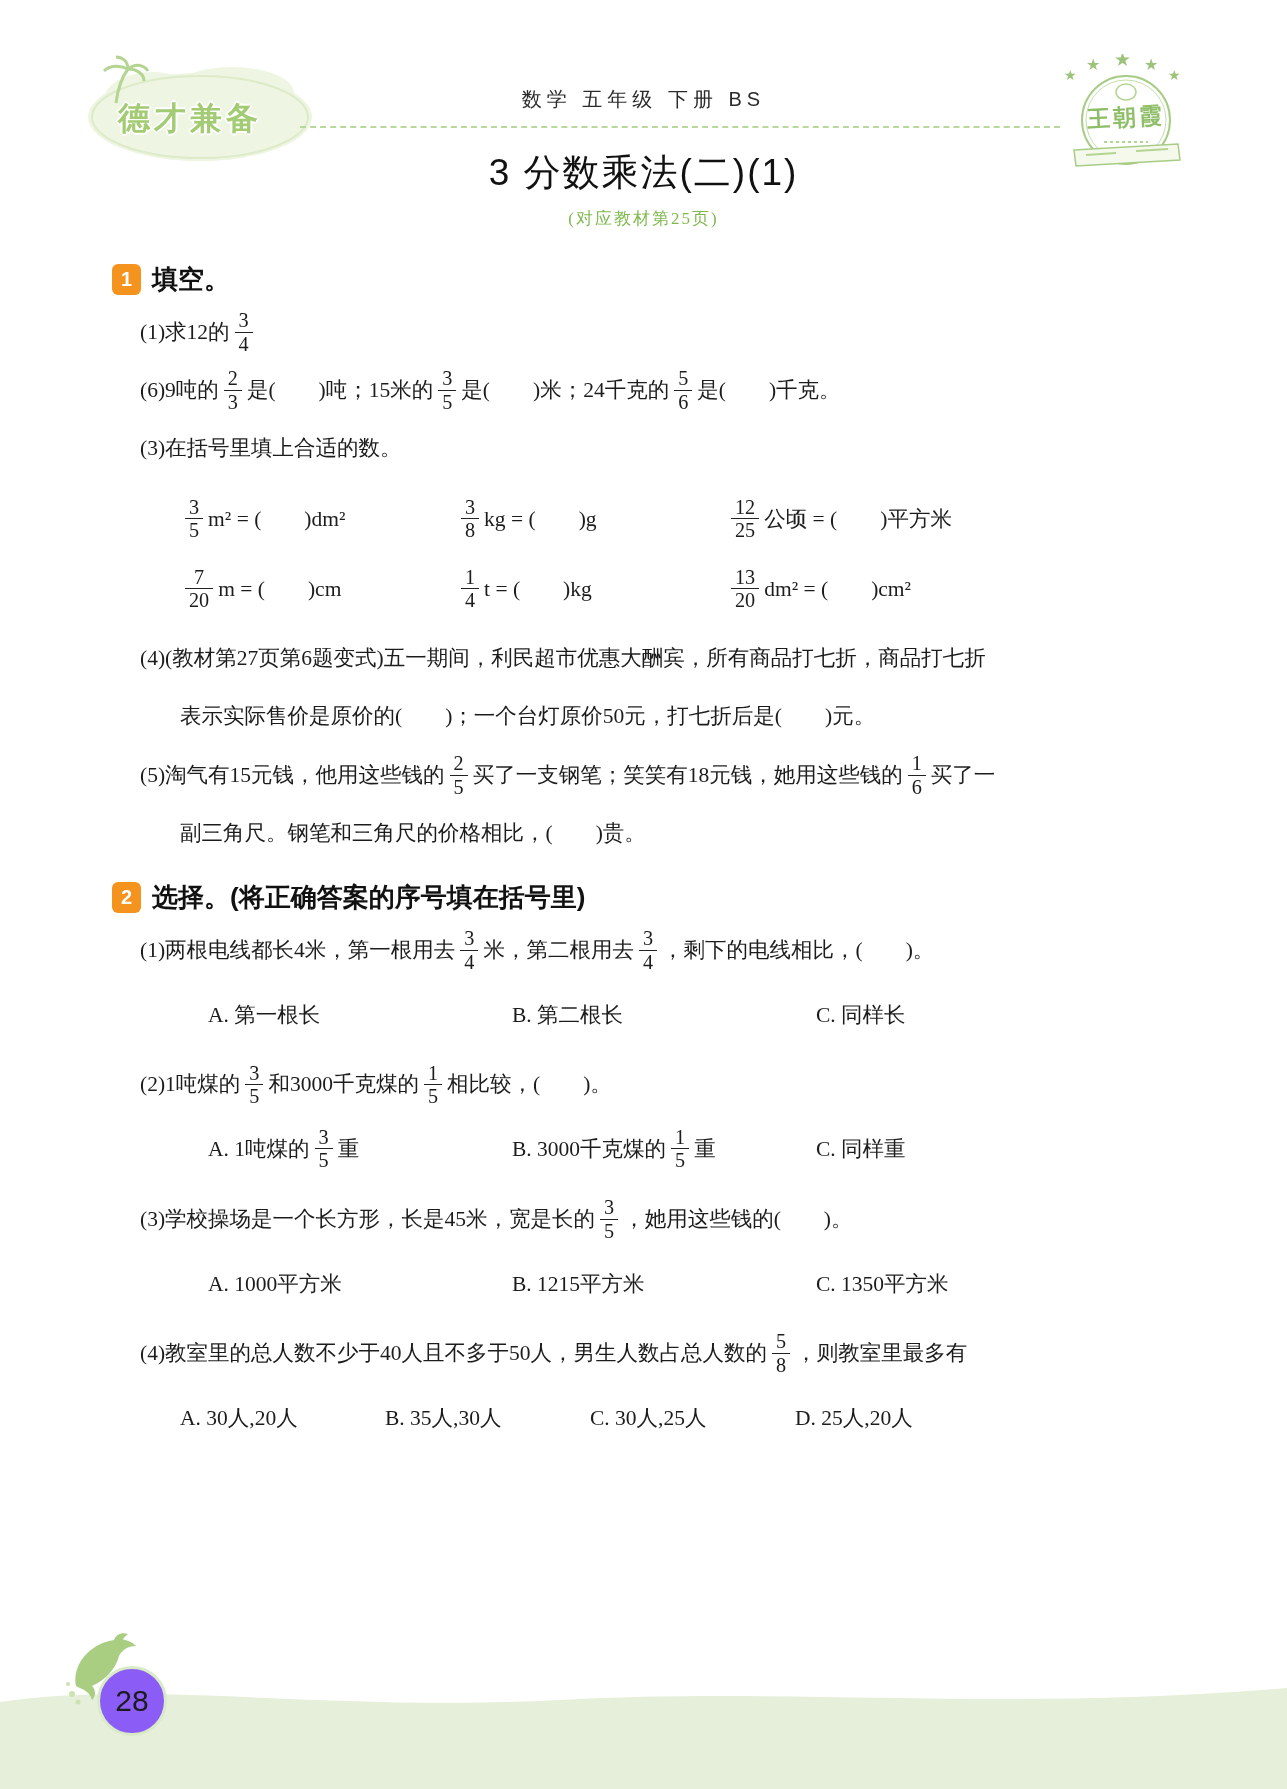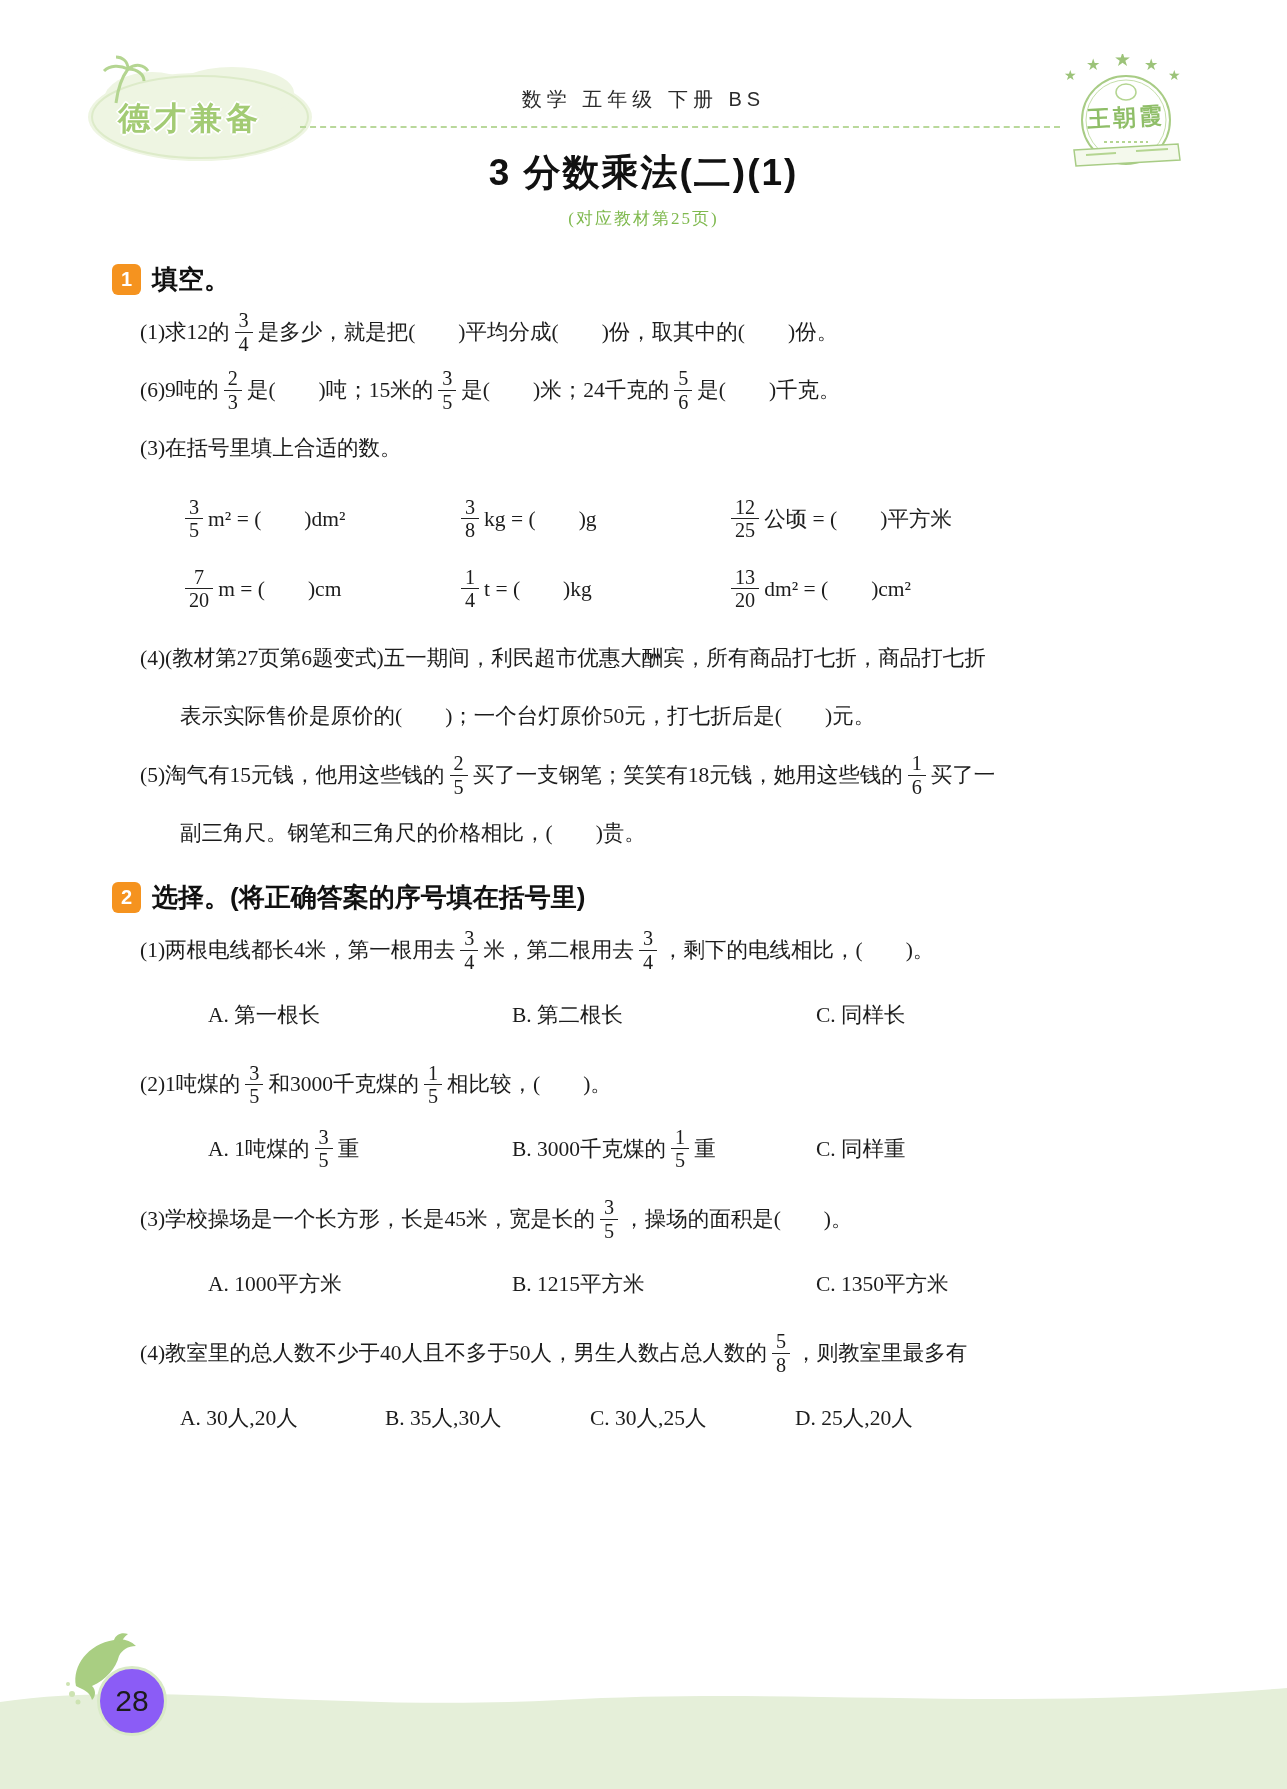--- a/index.html
+++ b/index.html
@@ -14,21 +14,21 @@
   .head-center{position:absolute;top:86px;left:0;width:100%;text-align:center;
         font-family:"Liberation Sans",sans-serif;font-size:20px;letter-spacing:5px;color:#2b2b2b;}
   .head-dash{position:absolute;top:126px;left:300px;width:760px;border-top:2px dashed #b9d89b;}
   .stamp{position:absolute;left:1056px;top:54px;width:140px;height:120px;}
   .stamp-name{position:absolute;left:24px;top:48px;width:92px;text-align:center;
         font-family:"Liberation Serif",serif;font-weight:bold;font-size:23px;letter-spacing:3px;
         color:#8fbe68;transform:rotate(-3deg);}
 
   
   .flow{position:absolute;top:148px;left:0;right:0;}
-  .title{text-align:center;font-family:"Liberation Sans",sans-serif;font-weight:bold;
+  .title{text-align:center;font-family:"Liberation Sans",sans-serif;font-weight:normal;
         font-size:37px;letter-spacing:2px;color:#111;}
   .subtitle{text-align:center;margin-top:9px;font-size:17px;letter-spacing:2px;color:#7fb94e;}
 
   
   .content{margin-top:32px;padding:0 80px 0 110px;}
   .sec-head{display:flex;align-items:center;gap:11px;margin:24px 0 6px 2px;
         font-family:"Liberation Sans",sans-serif;}
   .badge{width:29px;height:31px;border-radius:6px;background:#f5931f;color:#fff;
         display:flex;align-items:center;justify-content:center;font-size:20px;font-weight:bold;}
   .sec-title{font-size:26px;font-weight:bold;color:#111;}
@@ -117,21 +117,20 @@
               <span class="badge">1</span>
               <span class="sec-title">填空。</span>
             </div>
             <div class="item">
               <div class="line">
                 <span class="txt">(1)求12的</span>
                 <span class="frac">
                   <span class="num">3</span>
                   <span class="den">4</span>
                 </span>
-                <span class="txt">是多少，就是把(　　)平均分成(　　)份，取其中的(　　)份。</span>
               </div>
             </div>
             <div class="item">
               <div class="line">
                 <span class="txt">(6)9吨的</span>
                 <span class="frac">
                   <span class="num">2</span>
                   <span class="den">3</span>
                 </span>
                 <span class="txt">是(　　)吨；15米的</span>
@@ -292,21 +291,21 @@
                 </span>
               </div>
             </div>
             <div class="item">
               <div class="line">
                 <span class="txt">(3)学校操场是一个长方形，长是45米，宽是长的</span>
                 <span class="frac">
                   <span class="num">3</span>
                   <span class="den">5</span>
                 </span>
-                <span class="txt">，操场的面积是(　　)。</span>
+                <span class="txt">，她用这些钱的(　　)。</span>
               </div>
               <div class="options cols3">
                 <span class="opt">
                   <span class="txt">A. 1000平方米</span>
                 </span>
                 <span class="opt">
                   <span class="txt">B. 1215平方米</span>
                 </span>
                 <span class="opt">
                   <span class="txt">C. 1350平方米</span>

